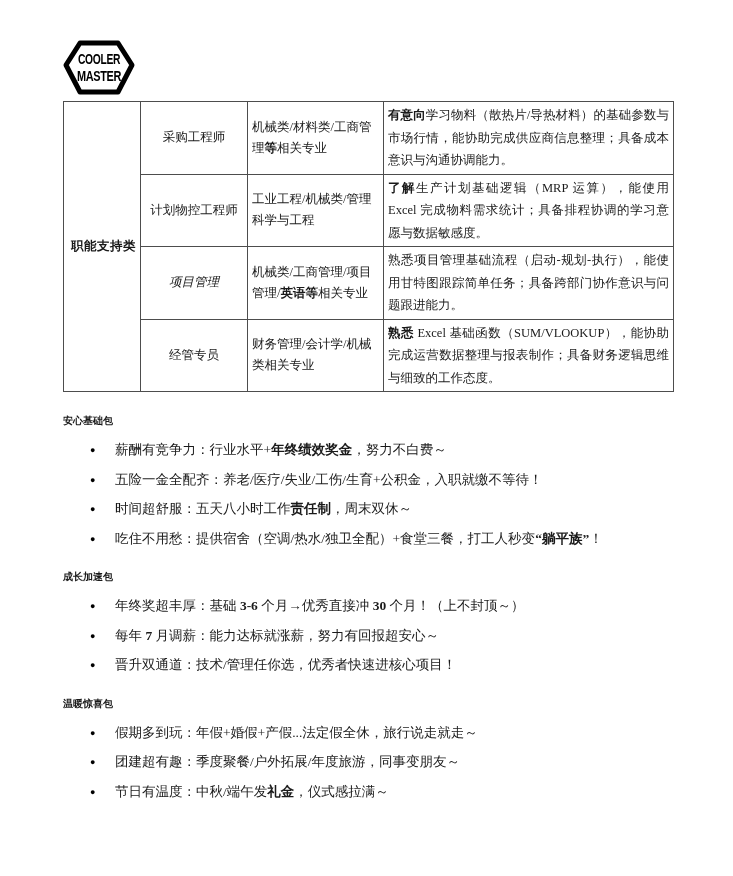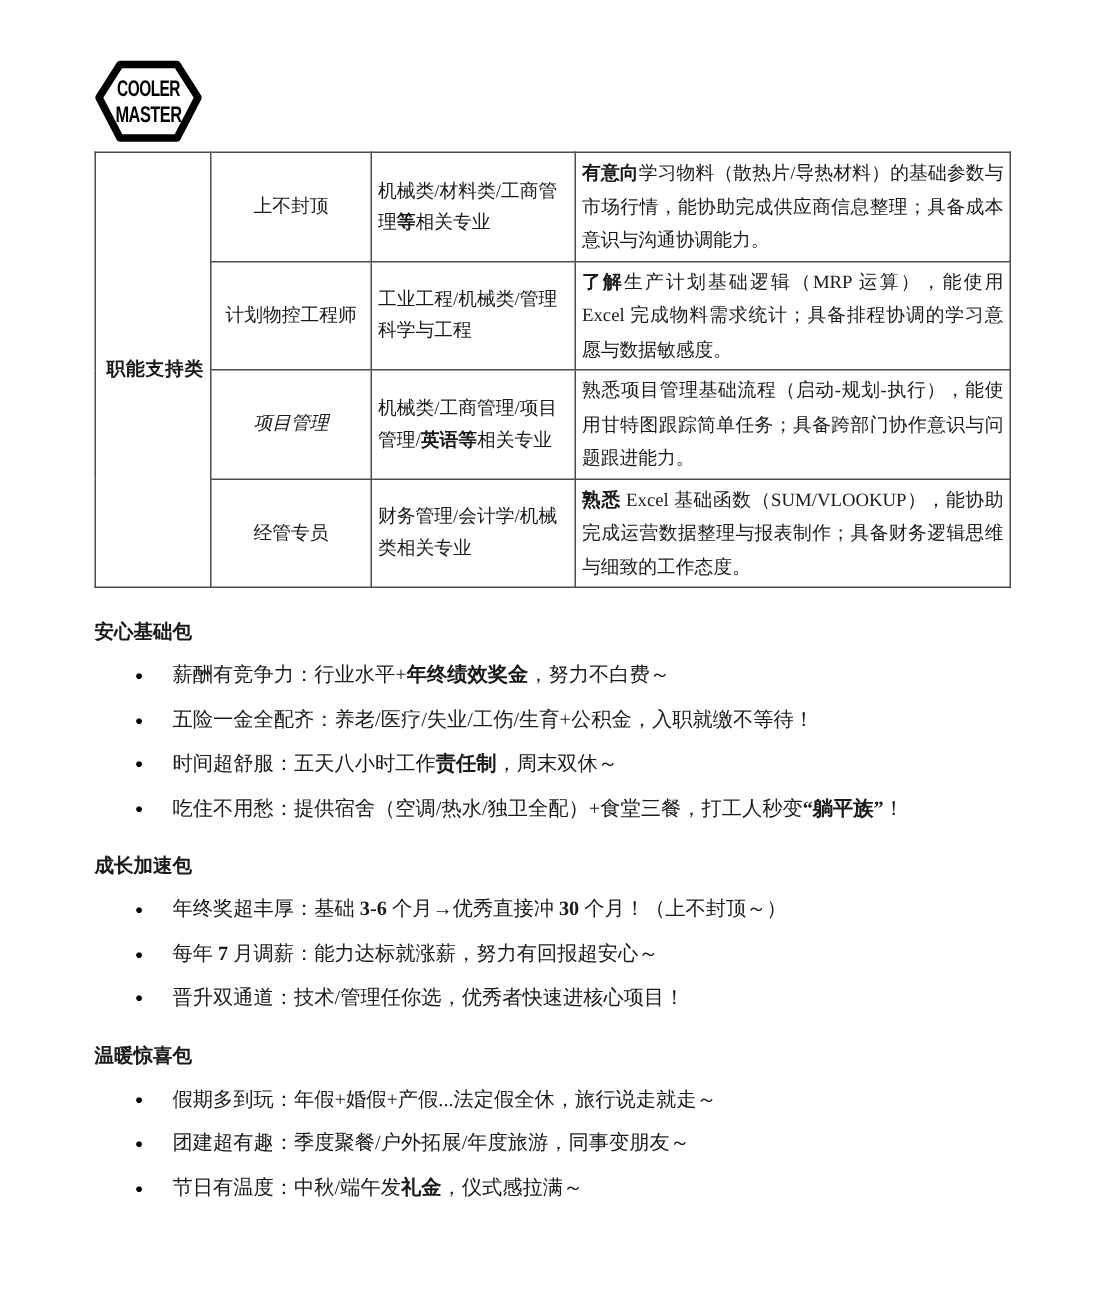--- a/index.html
+++ b/index.html
@@ -19,21 +19,21 @@
   
   table.jobs { border-collapse:collapse; width:610px; table-layout:fixed; }
   table.jobs td { border:1px solid #4d4d4d; font-size:12.5px; vertical-align:middle; padding:2px 4px; }
   td.cat   { font-weight:bold; text-align:right; font-size:13px; letter-spacing:0.5px; }
   td.jtitle{ text-align:center; }
   td.major { text-align:left; line-height:21px; padding:3px 12px; }
   td.desc  { text-align:justify; line-height:22.5px; padding:3px 7px; }
 
   
   h1.benefits-title { font-size:16px; font-weight:bold; margin:55px 0 0 0; line-height:20px; }
-  h2.section-title  { font-size:13px; font-weight:bold; margin:19px 0 11px 0; line-height:19px; }
+  h2.section-title  { font-size:10px; font-weight:bold; margin:19px 0 11px 0; line-height:19px; }
   ul.blist { list-style:none; margin:0; padding:0; }
   ul.blist li { display:flex; align-items:flex-start; padding-left:27px; margin-bottom:11px; font-size:13.5px; line-height:18.5px; }
   .bullet { flex:0 0 25px; width:25px; font-size:9px; line-height:18.5px; color:#000; }
   .btext { flex:1 1 auto; }
   .b { font-weight:bold;margin-top:40px; }
 </style>
 </head>
 <body style="color: rgb(26, 26, 26); background: rgb(255, 255, 255);">
 
 <div class="page">
@@ -49,21 +49,21 @@
   <table class="jobs">
     <colgroup>
       <col style="width:77px">
         <col style="width:107px">
         <col style="width:136px">
         <col style="width:290px">
     </colgroup>
     <tbody>
         <tr style="height: 72px;">
           <td class="cat" rowspan="4" style="border-color: rgb(77, 77, 77);">职能支持类</td>
-          <td class="jtitle" style="border-color: rgb(77, 77, 77);">上不封顶</td>
+          <td class="jtitle" style="border-color: rgb(77, 77, 77);">采购工程师</td>
           <td class="major" style="border-color: rgb(77, 77, 77);"><span>机械类/材料类/工商管理</span><span class="b">等</span><span>相关专业</span></td>
           <td class="desc" style="border-color: rgb(77, 77, 77);"><span class="b">有意向</span><span>学习物料（散热片/导热材料）的基础参数与市场行情，能协助完成供应商信息整理；具备成本意识与沟通协调能力。</span></td>
         </tr>
         <tr style="height: 44px;">
           <td class="jtitle" style="border-color: rgb(77, 77, 77);">计划物控工程师</td>
           <td class="major" style="border-color: rgb(77, 77, 77);"><span>工业工程/机械类/管理科学与工程</span></td>
           <td class="desc" style="border-color: rgb(77, 77, 77);"><span class="b">了解</span><span>生产计划基础逻辑（MRP 运算），能使用 Excel 完成物料需求统计；具备排程协调的学习意愿与数据敏感度。</span></td>
         </tr>
         <tr style="height: 46px;">
           <td class="jtitle" style="border-color: rgb(77, 77, 77); font-style: italic;">项目管理</td>

